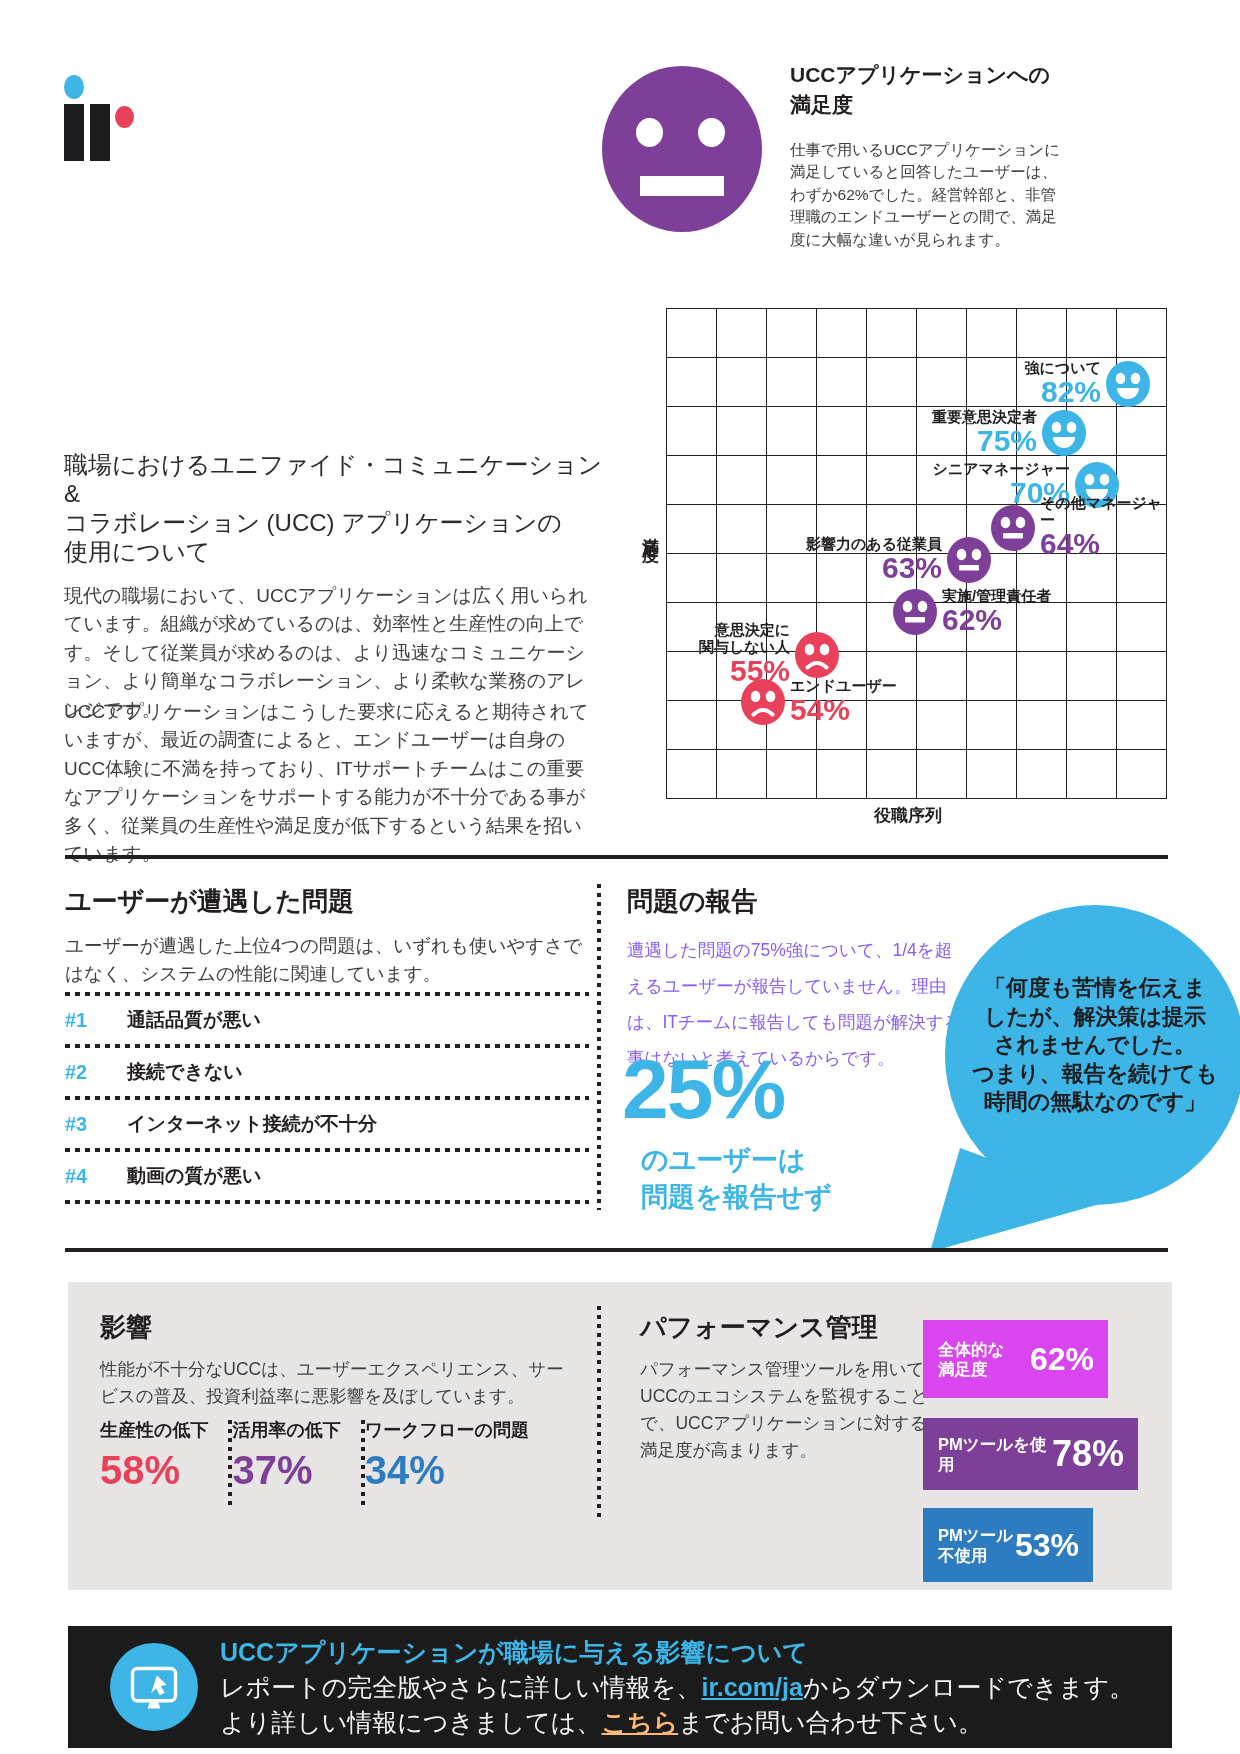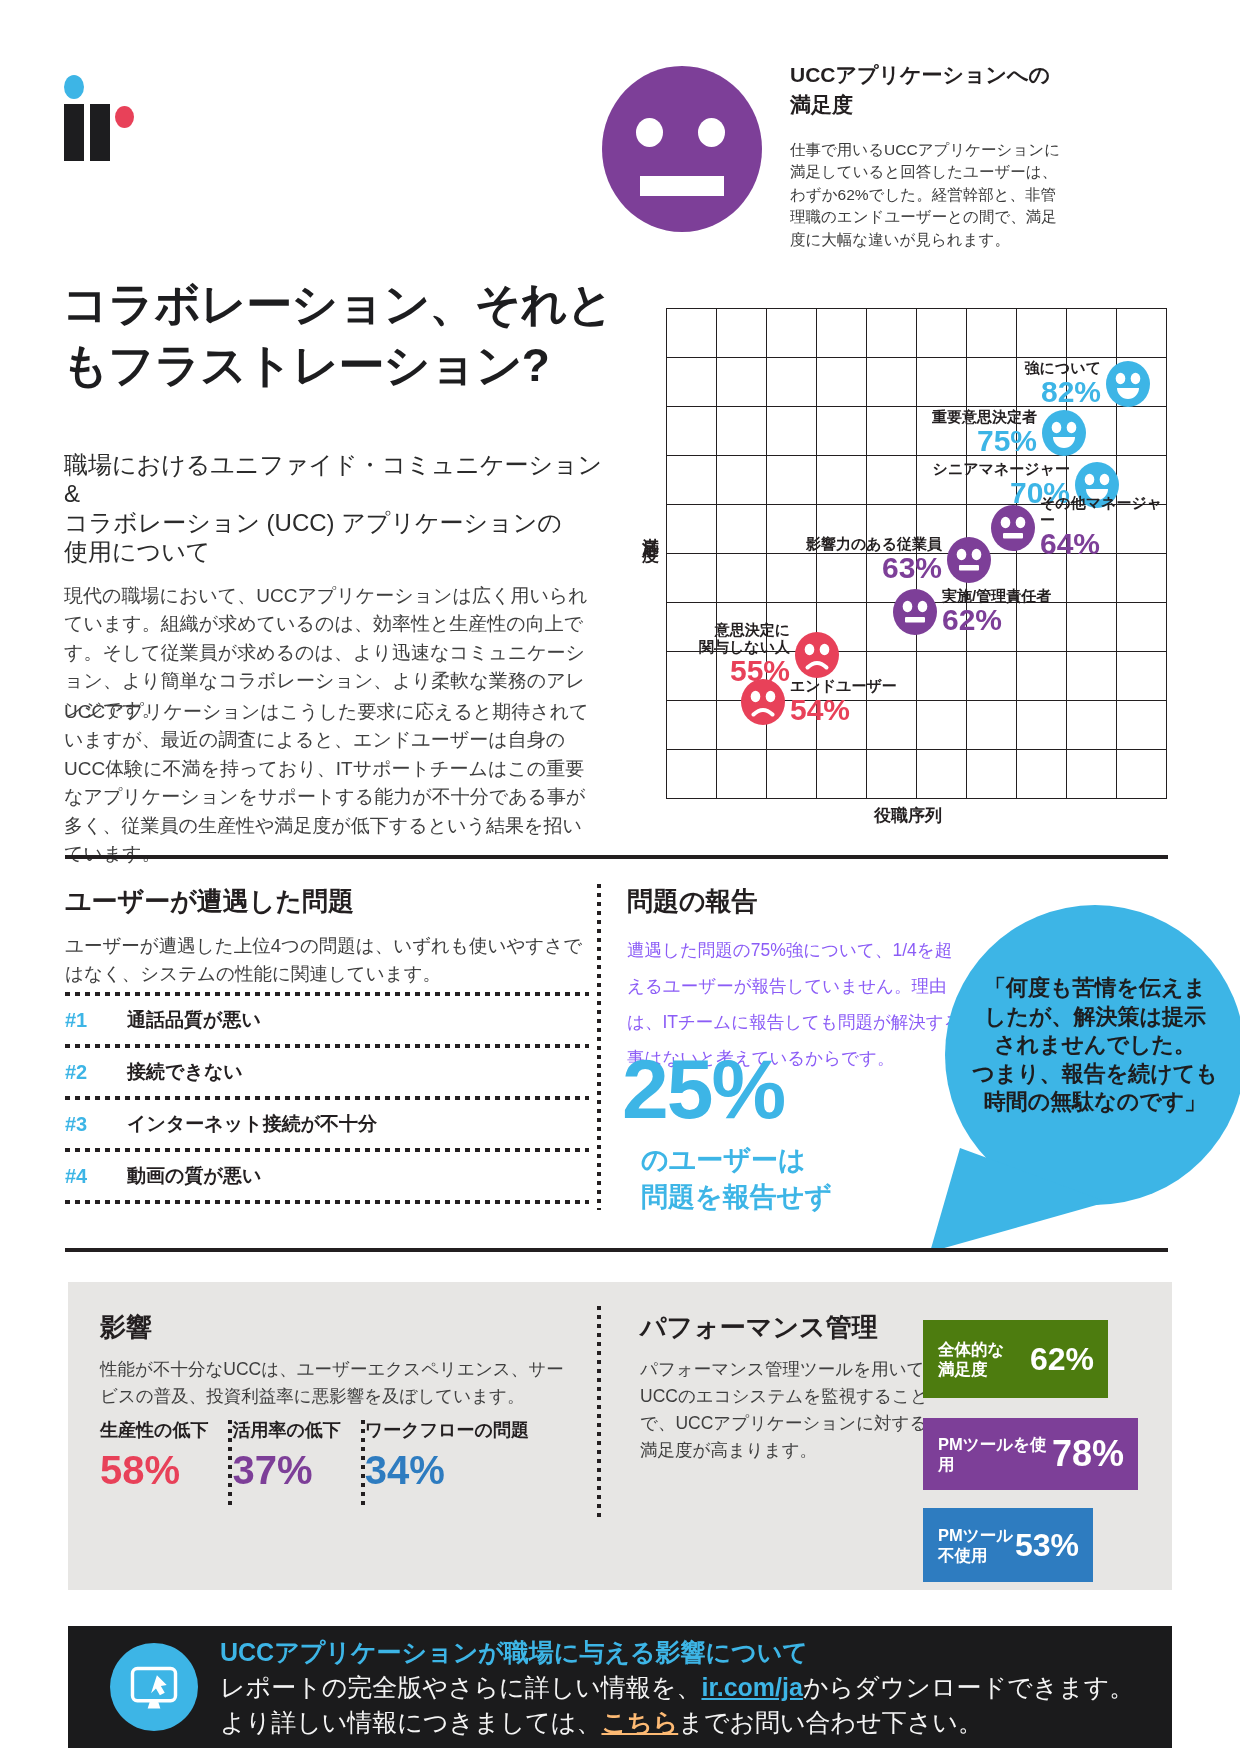--- a/index.html
+++ b/index.html
@@ -88,22 +88,20 @@
 
   <div class="abs face-big" style="background: rgb(125, 63, 152);">
     <div class="eye l"></div>
     <div class="eye r"></div>
     <div class="mouth"></div>
   </div>
   <div class="abs sat-title">UCCアプリケーションへの
 満足度</div>
   <div class="abs sat-body">仕事で用いるUCCアプリケーションに満足していると回答したユーザーは、わずか62%でした。経営幹部と、非管理職のエンドユーザーとの間で、満足度に大幅な違いが見られます。</div>
 
-  <div class="abs hero-title">コラボレーション、それと
-もフラストレーション?</div>
   <div class="abs hero-sub">職場におけるユニファイド・コミュニケーション&amp;
 コラボレーション (UCC) アプリケーションの
 使用について</div>
   <div class="abs hero-p hero-p1">現代の職場において、UCCアプリケーションは広く用いられています。組織が求めているのは、効率性と生産性の向上です。そして従業員が求めるのは、より迅速なコミュニケーション、より簡単なコラボレーション、より柔軟な業務のアレンジです。</div>
   <div class="abs hero-p hero-p2">UCCアプリケーションはこうした要求に応えると期待されていますが、最近の調査によると、エンドユーザーは自身のUCC体験に不満を持っており、ITサポートチームはこの重要なアプリケーションをサポートする能力が不十分である事が多く、従業員の生産性や満足度が低下するという結果を招いています。</div>
 
   <div class="abs chart" id="chart">
       <div class="pt-face" style="left: 440px; top: 53px;"><svg viewBox="0 0 44 46" width="44" height="46">
           <ellipse cx="22" cy="23" rx="22" ry="23" fill="#3db5e6"></ellipse>
           <ellipse cx="14.5" cy="17.5" rx="4.8" ry="5.8" fill="#fff"></ellipse>
@@ -253,21 +251,21 @@
       <div class="impact-stat">
         <div class="impact-label">ワークフローの問題</div>
         <div class="impact-value" style="color: rgb(46, 124, 192);">34%</div>
       </div>
     </div>
 
   <div class="abs dot-v" style="left:597px;top:1306px;height:214px;"></div>
   <div class="abs sec-h" style="left:640px;top:1310px;">パフォーマンス管理</div>
   <div class="abs pm-body">パフォーマンス管理ツールを用いてUCCのエコシステムを監視することで、UCCアプリケーションに対する満足度が高まります。</div>
   <div id="pm-boxes">
-      <div class="abs pm-box" style="top: 1320px; width: 185px; height: 78px; background: #4d7c0f;">
+      <div class="abs pm-box" style="top: 1320px; width: 185px; height: 78px; background: #d946ef;">
         <div class="pm-box-label">全体的な
 満足度</div>
         <div class="pm-box-value" style="font-size: 32px;">62%</div>
       </div>
       <div class="abs pm-box" style="top: 1418px; width: 215px; height: 72px; background: rgb(125, 63, 152);">
         <div class="pm-box-label">PMツールを使用</div>
         <div class="pm-box-value" style="font-size: 36px;">78%</div>
       </div>
       <div class="abs pm-box" style="top: 1508px; width: 170px; height: 74px; background: rgb(46, 124, 192);">
         <div class="pm-box-label">PMツール

